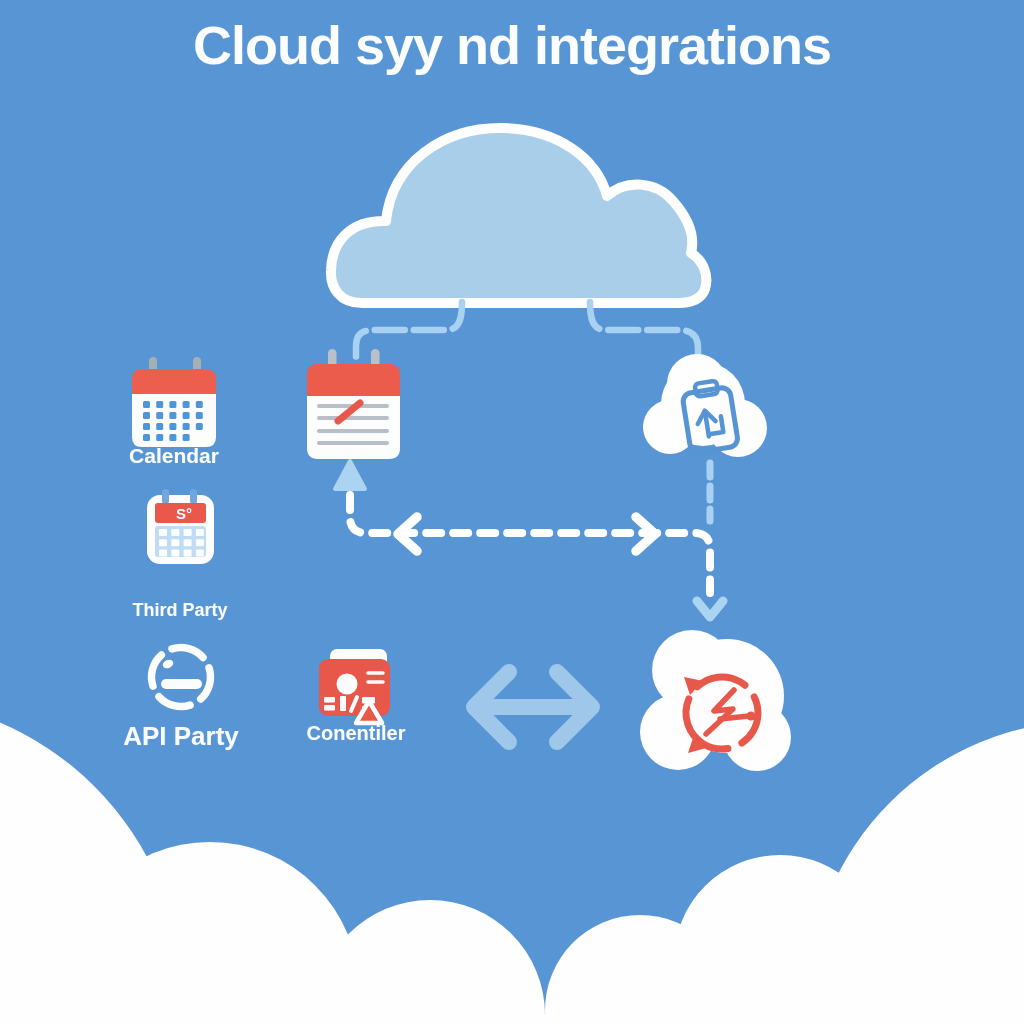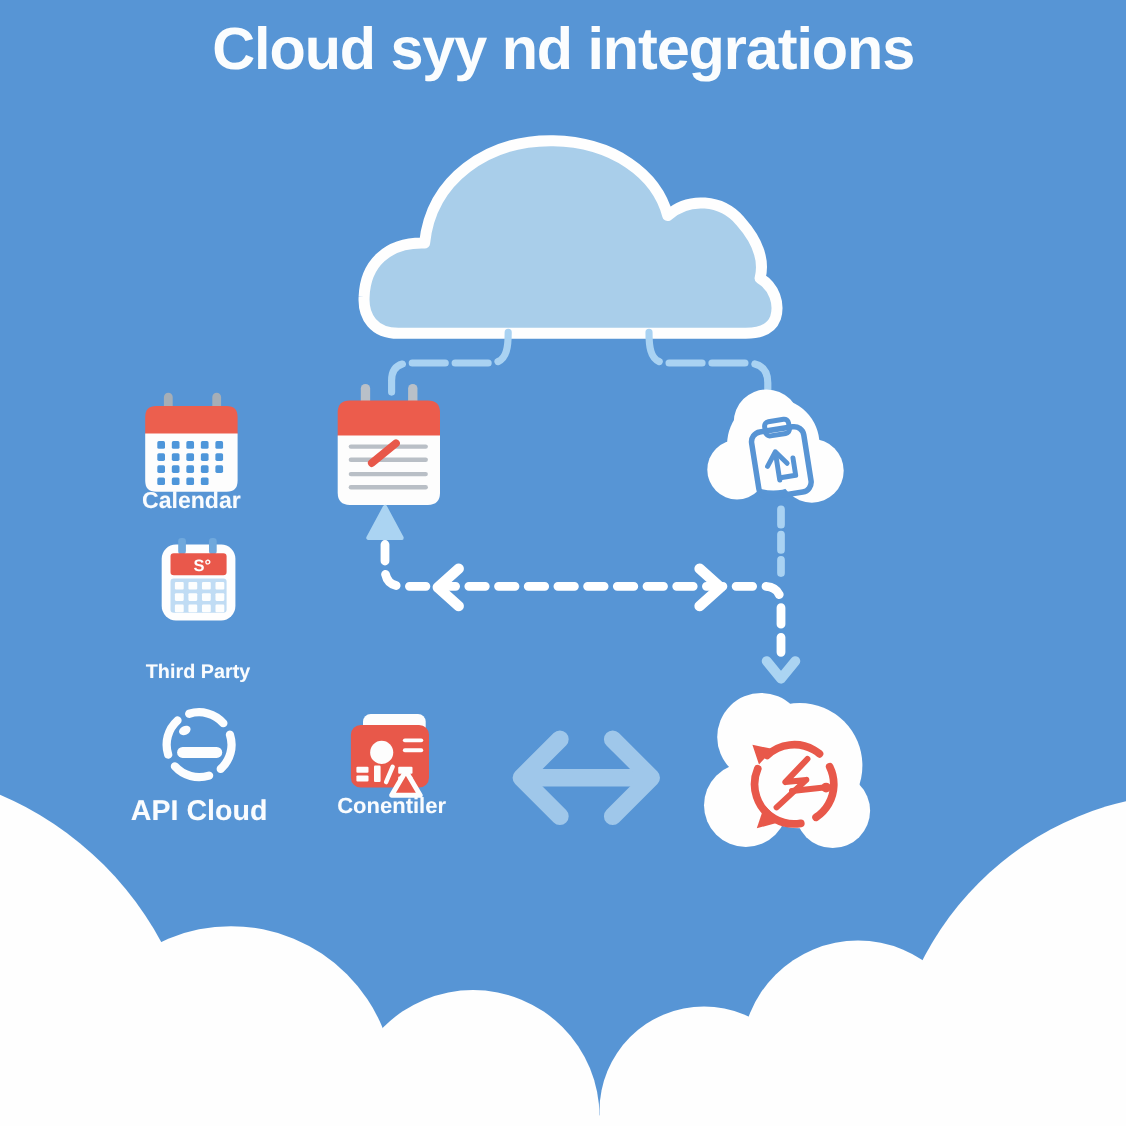--- a/index.html
+++ b/index.html
@@ -193,15 +193,15 @@
     <circle cx="640" cy="1010" r="95"></circle>
     <circle cx="780" cy="961" r="106"></circle>
     <circle cx="1087" cy="1000" r="279"></circle>
     <rect x="-10" y="1014" width="1044" height="20"></rect>
   </g>
 </svg>
 
   <div id="title">Cloud syy nd integrations</div>
   <div id="calendar-label" class="label">Calendar</div>
   <div id="third-party-label" class="label">Third Party</div>
-  <div id="api-party-label" class="label">API Cloud</div>
+  <div id="api-party-label" class="label">API Party</div>
   <div id="conentiler-label" class="label">Conentiler</div>
 </div>
 
 </body></html>

